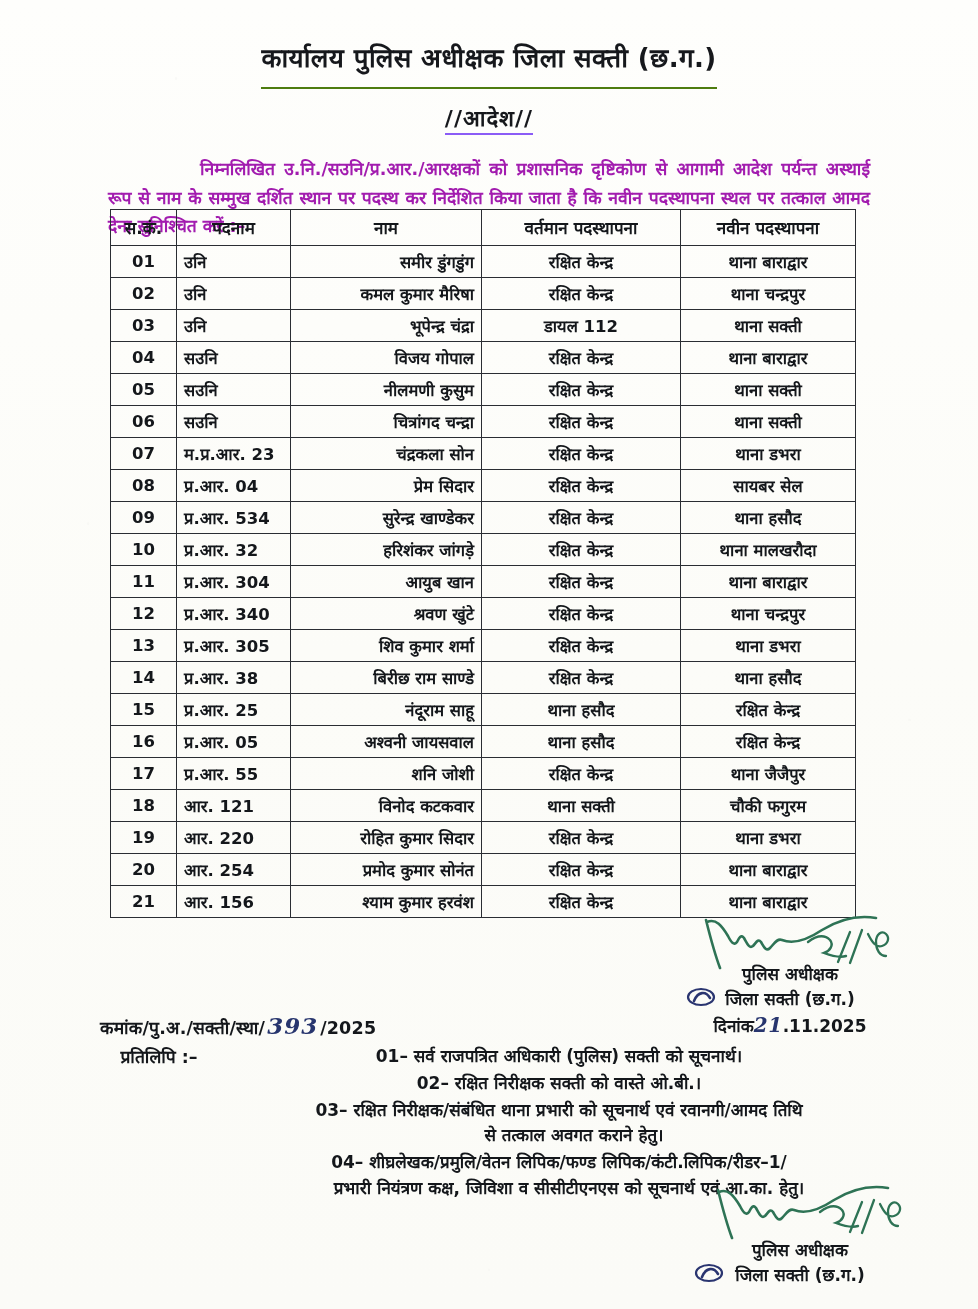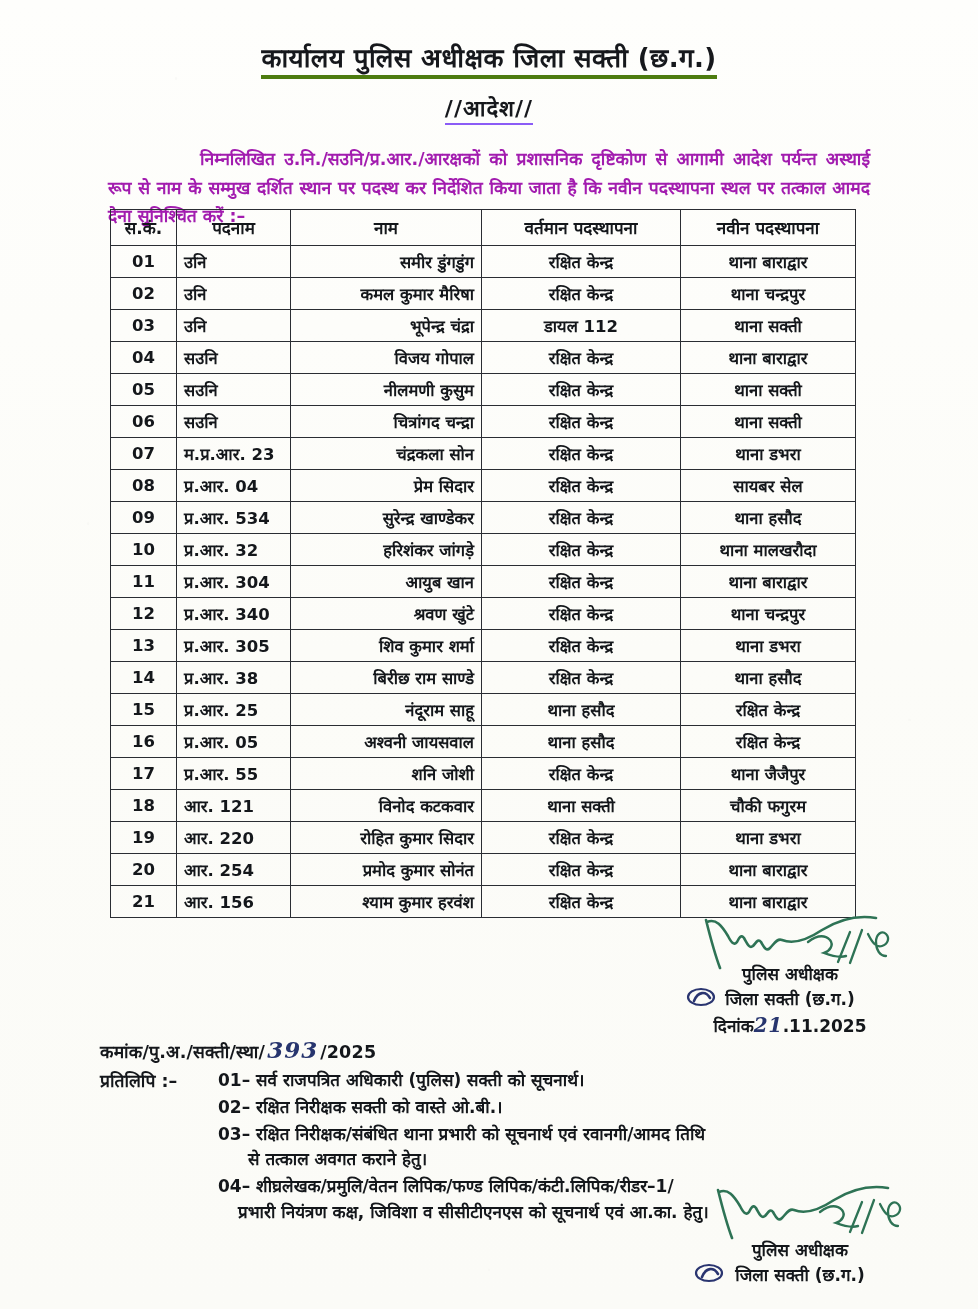--- a/index.html
+++ b/index.html
@@ -39,22 +39,22 @@
   
   .title-wrap {
     text-align: center;
     padding-top: 42px;
   }
   .doc-title {
     display: inline-block;
     font-size: 26px;
     font-weight: 700;
     letter-spacing: 0.4px;
-    border-bottom: 4px solid #4d7c0f;
-    padding-bottom: 0;
+    border-bottom: 2px solid #4d7c0f;
+    padding-bottom: 12px;
     line-height: 1.28;
   }
   .order-wrap {
     text-align: center;
     margin-top: 13px;
   }
   .order-title {
     display: inline-block;
     font-size: 22px;
     font-weight: 700;
@@ -148,21 +148,21 @@
     font-style: italic;
     font-weight: 700;
     font-size: 20px;
     letter-spacing: 0.5px;
   }
 
   
   .footer {
     position: absolute;
     left: 100px;
-    top: 1036px;
+    top: 1012px;
     width: 800px;
     font-size: 17px;
     font-weight: 600;
     color: #14171b;
   }
   .ref-no {
     font-size: 17.5px;
     letter-spacing: 0.2px;
     white-space: nowrap;
   }
@@ -171,20 +171,21 @@
     font-family: "DejaVu Serif", serif;
     font-style: italic;
     font-weight: 700;
     font-size: 23px;
     letter-spacing: 1px;
     padding: 0 2px;
   }
   .copy-row {
     display: flex;
     margin-top: 5px;
+    text-align: center;
   }
   .copy-label {
     width: 118px;
     flex: 0 0 118px;
     font-size: 17.5px;
   }
   .copy-list {
     flex: 1;
     font-size: 17px;
     line-height: 1.52;

